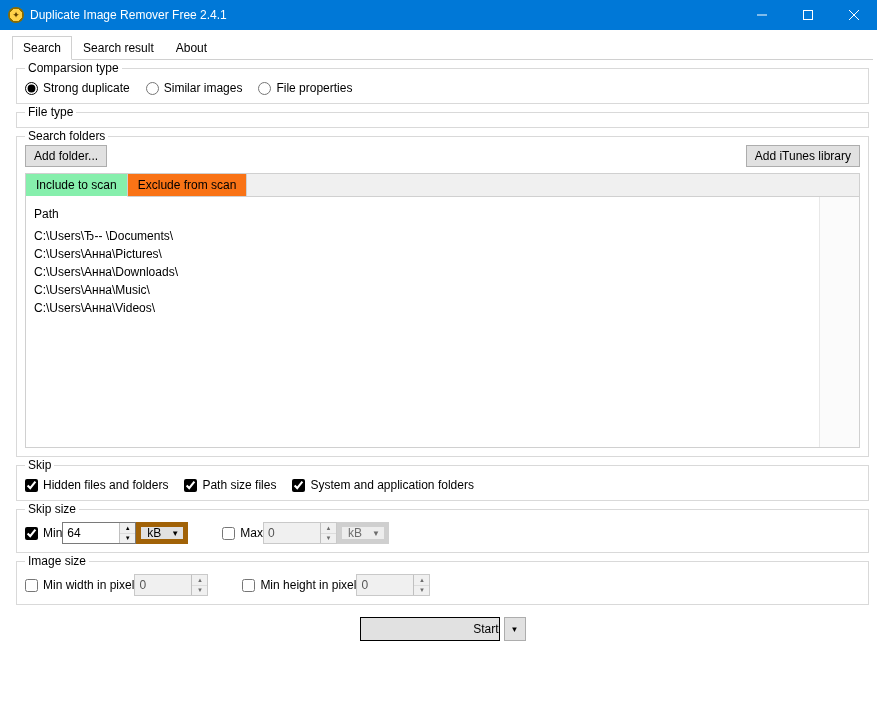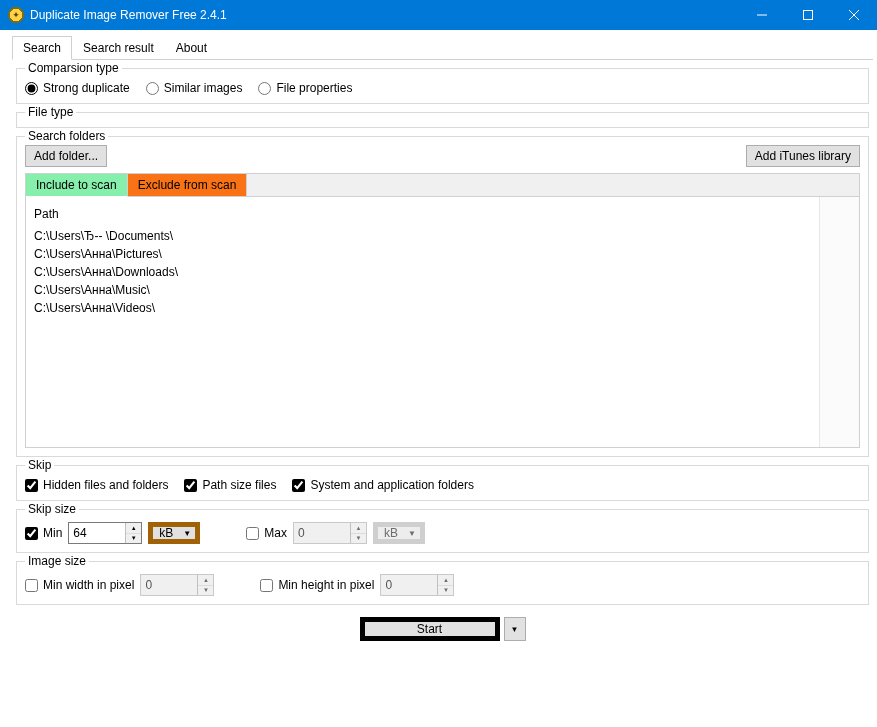--- a/index.html
+++ b/index.html
@@ -193,34 +193,34 @@
   .selwrap.disabled { color: #6d6d6d; border-color: #cfcfcf; background:#ededed;}
   .selwrap .sel-val { min-width: 18px; }
   .selwrap .caret { font-size: 8px; }
 
   
   .start-row {
     display: flex; justify-content: center; align-items: center;
     gap: 4px; margin-top: 12px;
   }
   .start-btn {
-    border: 5px solid #000000;
+    border: 1px solid #000000;
     background: #e1e1e1;
     width: 140px; height: 24px;
-    display: flex; align-items: center; justify-content: center;
+    display: flex; align-items: center; justify-content: flex-end;
   }
   .start-drop {
     border: 1px solid #adadad; background: #e1e1e1;
     width: 22px; height: 24px;
     display: flex; align-items: center; justify-content: center;
     font-size: 8px;
   }
 
   .filesize-row, .imagesize-row {
-    display: flex; align-items: center; gap: 6px; margin-top: 6px;
+    display: flex; align-items: center; margin-top: 6px;
   }
   .wide-gap { width: 34px; }
 </style>
 </head>
 <body>
 
 <div class="titlebar">
   <div class="titlebar-left">
     <div class="app-icon">✦</div>
     <div class="titlebar-title">Duplicate Image Remover Free 2.4.1</div>

